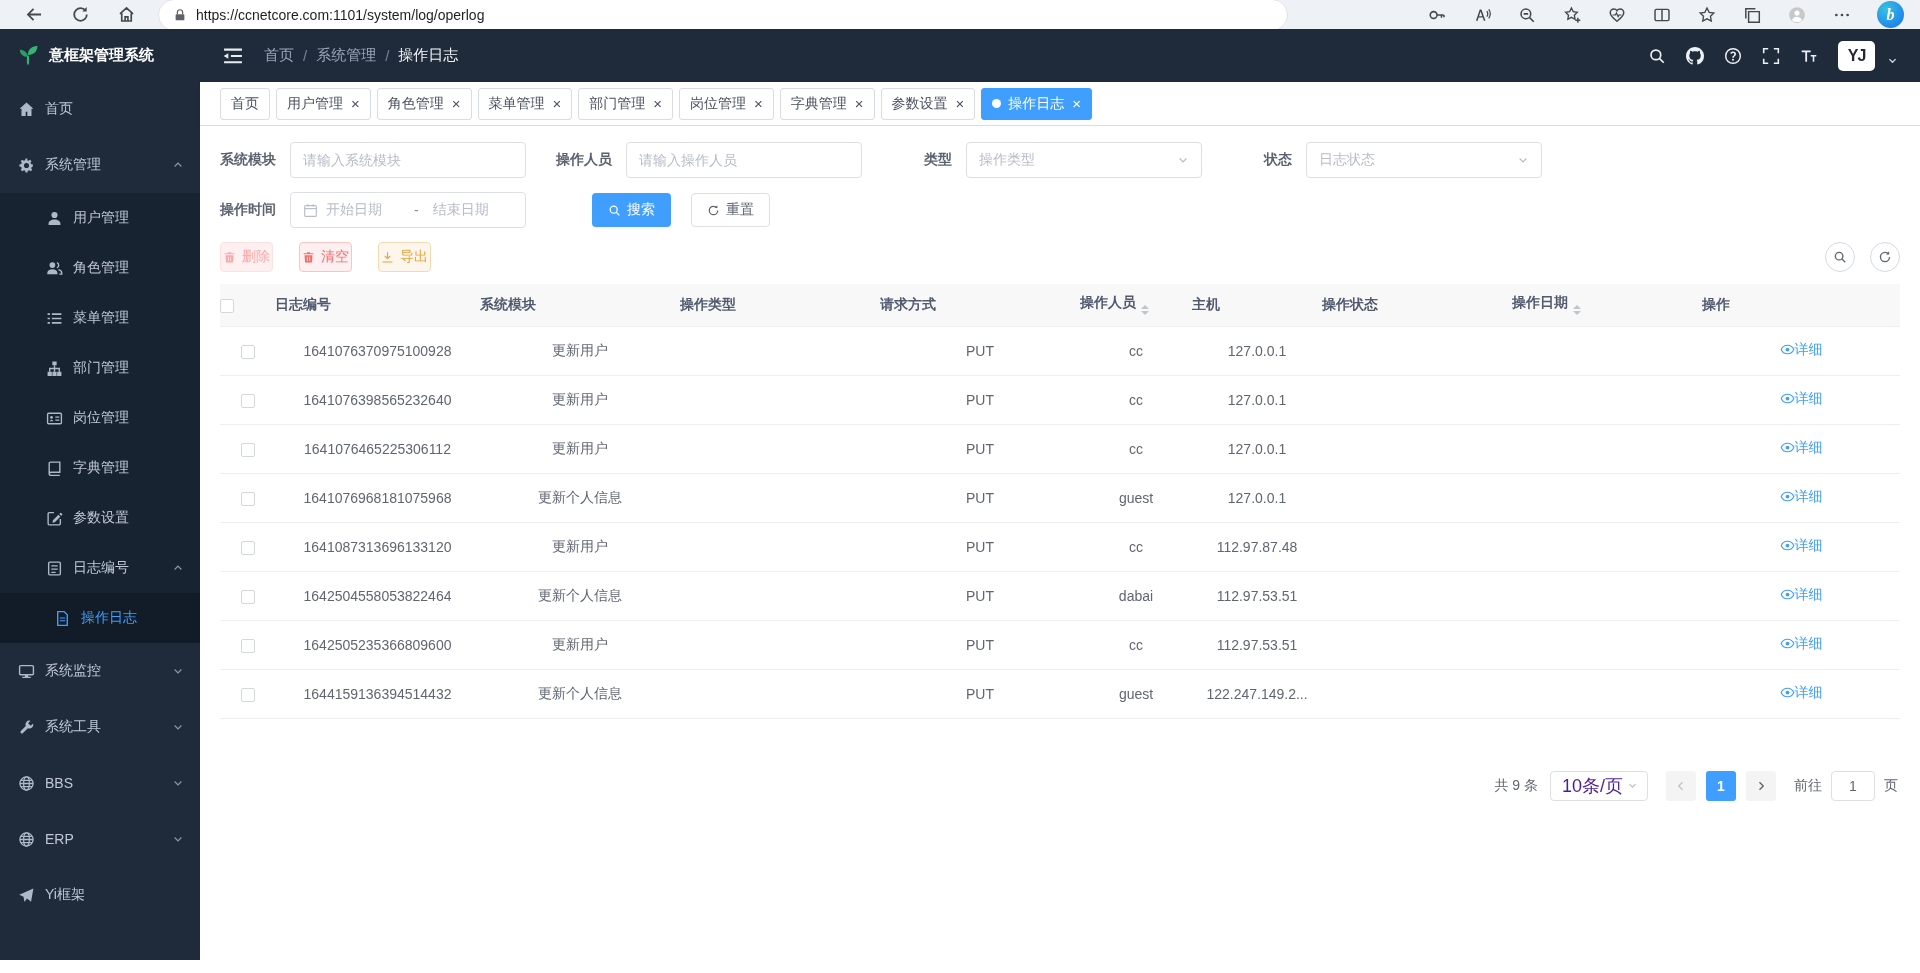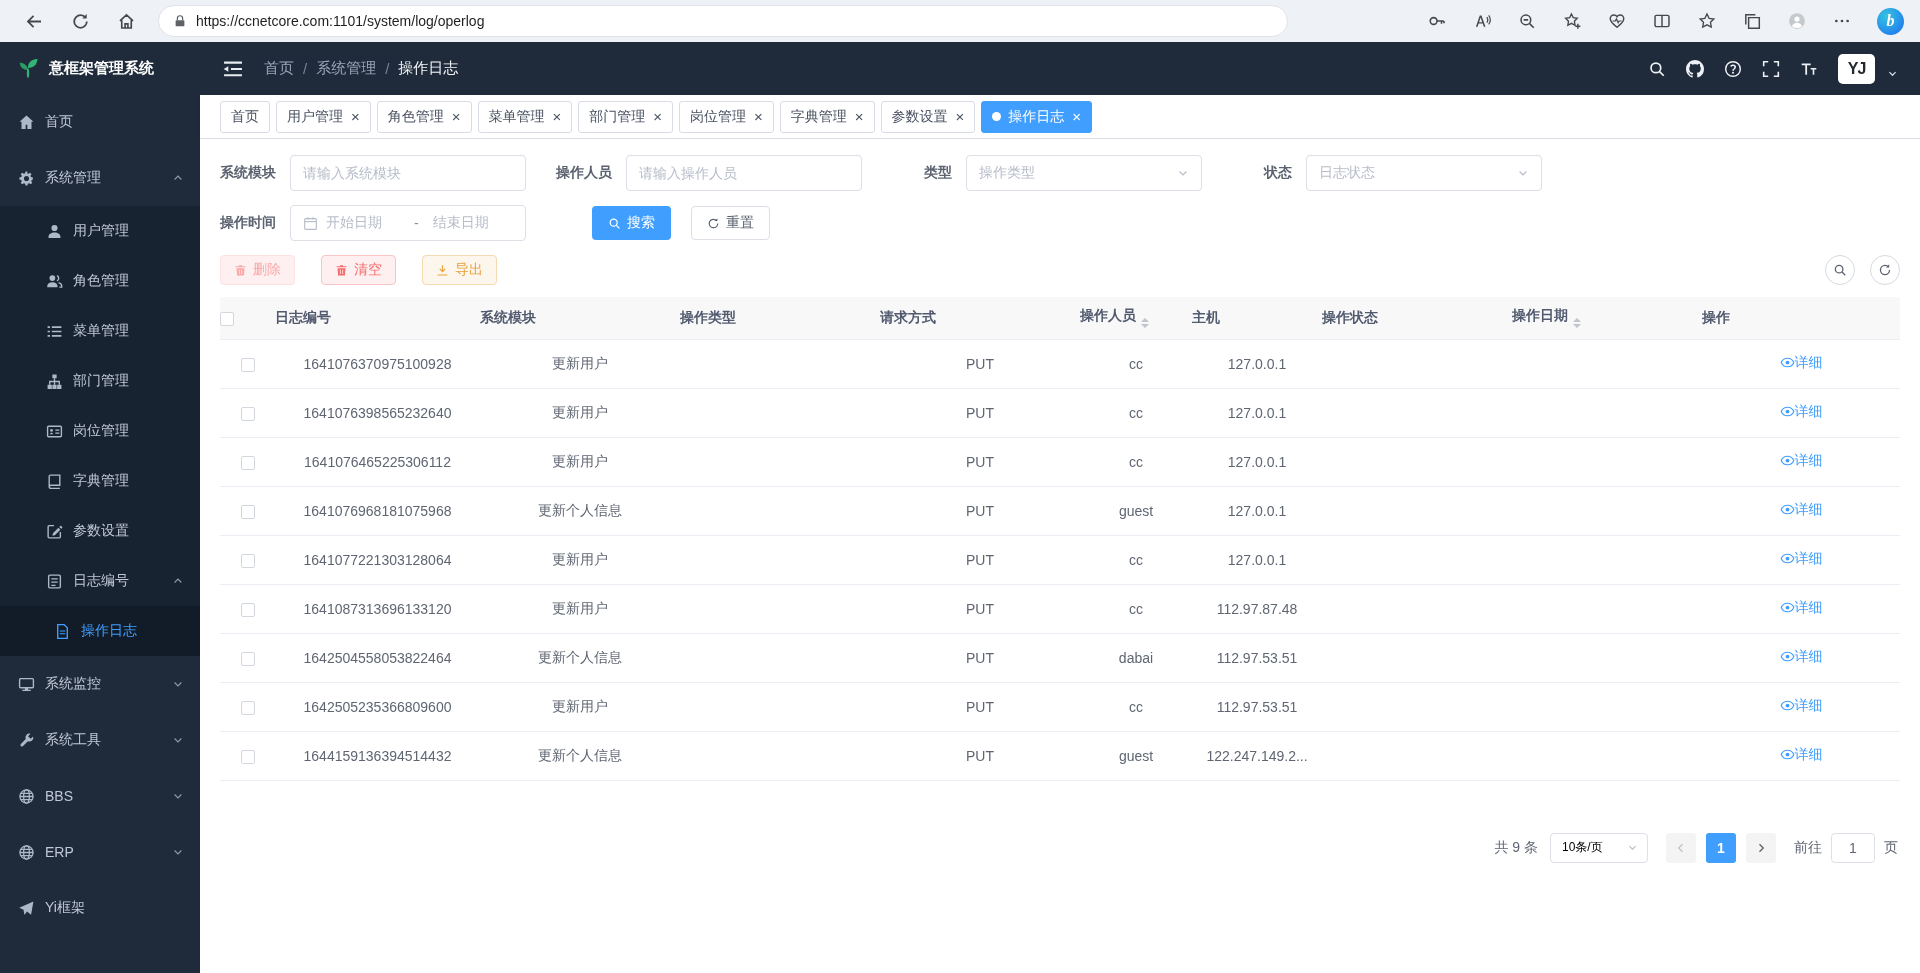--- a/index.html
+++ b/index.html
@@ -1,21 +1,21 @@
 <!DOCTYPE html>
 <html><head>
 <meta charset="utf-8">
 <style>
 *{box-sizing:border-box;margin:0;padding:0}
 html,body{width:1920px;height:973px;overflow:hidden}
 body{font-family:"Liberation Sans","DejaVu Sans",sans-serif;font-size:14px;color:#606266;background:#fff}
 svg{display:block}
 
 
-.chrome{height:42px;background:#eef1f5;display:flex;align-items:center;padding:0 16px}
+.chrome{height:29px;background:#eef1f5;display:flex;align-items:center;padding:0 16px}
 .nav-ic{width:36px;height:36px;display:flex;align-items:center;justify-content:center;color:#45494e;border-radius:6px;margin-right:10px;cursor:pointer}
 .nav-ic svg{width:19px;height:19px}
 .addr{width:1130px;height:32px;background:#fff;border:1px solid #e0e3e8;border-radius:16px;display:flex;align-items:center;padding:0 14px;margin-left:4px;cursor:text}
 .addr .lock{width:14px;height:14px;color:#5f6368;margin-right:9px;display:flex}
 .addr .lock svg{width:100%;height:100%}
 .addr .url{font-size:14px;color:#1f1f1f;white-space:nowrap}
 .chrome-right{margin-left:auto;display:flex;align-items:center;gap:25px}
 .cicon{width:20px;height:20px;display:flex;align-items:center;justify-content:center;color:#45494e;cursor:pointer}
 .cicon svg{width:18px;height:18px}
 .bing{width:27px;height:27px;border-radius:50%;background:radial-gradient(circle at 35% 30%,#35c3e0,#1b6ef3);color:#fff;font-weight:700;display:flex;align-items:center;justify-content:center;font-size:16px;font-family:"Liberation Serif",serif;font-style:italic;cursor:pointer}
@@ -74,21 +74,21 @@
 .date-range .cal svg{width:100%;height:100%}
 .date-range .ph{width:74px}
 .date-range .sep{color:#8a909c;padding:0 14px}
 
 .btn{display:inline-flex;align-items:center;justify-content:center;gap:6px;border-radius:4px;cursor:pointer;font-size:14px;border:1px solid transparent;font-family:inherit;white-space:nowrap}
 .bic{width:13px;height:13px;display:flex;flex-shrink:0}
 .bic svg{width:100%;height:100%}
 .btn-search{height:34px;padding:0 15px;background:#409eff;color:#fff;margin-left:36px}
 .btn-reset{height:34px;padding:0 15px;background:#fff;border-color:#dcdfe6;color:#5c6370;margin-left:20px}
 .toolbar{display:flex;align-items:center;margin:4px 0 12px}
-.btn-sm{height:30px;padding:0 13px;margin-right:26px}
+.btn-sm{height:30px;padding:0 2px;margin-right:26px}
 .btn-danger{background:#fef0f0;border-color:#fbc4c4;color:#f56c6c}
 .btn-danger.disabled{border-color:#fde2e2;color:#f9a7a7;cursor:not-allowed}
 .btn-warning{background:#fdf6ec;border-color:#f5dab1;color:#e6a23c}
 .toolbar-right{margin-left:auto;display:flex;align-items:center;gap:15px}
 .tool-circle{width:30px;height:30px;border:1px solid #d5d9e0;border-radius:50%;display:flex;align-items:center;justify-content:center;color:#5c6370;cursor:pointer;background:#fff}
 .tool-circle svg{width:14px;height:14px}
 
 
 table.log-table{width:100%;border-collapse:collapse;table-layout:fixed}
 .log-table th{height:42px;background:#f8f8f9;color:#515a6e;font-weight:700;font-size:14px;border-bottom:1px solid #ebeef5;text-align:left;white-space:nowrap;overflow:hidden}
@@ -97,21 +97,21 @@
 .sort{display:inline-flex;flex-direction:column;margin-left:5px;vertical-align:-2px;cursor:pointer}
 .sort .up{width:0;height:0;border:4.5px solid transparent;border-top-width:0;border-bottom-color:#c0c4cc;margin-bottom:2px}
 .sort .down{width:0;height:0;border:4.5px solid transparent;border-bottom-width:0;border-top-color:#c0c4cc}
 .detail-link{color:#409eff;display:inline-flex;align-items:center;cursor:pointer}
 .detail-link .eye{width:15px;height:15px;display:flex}
 .detail-link .eye svg{width:100%;height:100%}
 
 
 .pagination{display:flex;align-items:center;justify-content:flex-end;gap:10px;padding:52px 2px 0;color:#5f6672}
 .pg-total{margin-right:2px}
-.pg-size{width:98px;height:30px;border:1px solid #dcdfe6;border-radius:4px;display:flex;align-items:center;justify-content:space-between;padding:0 9px 0 11px;font-size:12px;color:#000000;cursor:pointer;margin-right:8px}
+.pg-size{width:98px;height:30px;border:1px solid #dcdfe6;border-radius:4px;display:flex;align-items:center;justify-content:space-between;padding:0 9px 0 11px;font-size:18px;color:#4c1d95;cursor:pointer;margin-right:8px}
 .pg-size .chev{width:11px;height:11px;color:#b6bcc8;display:flex}
 .pg-size .chev svg{width:100%;height:100%}
 .pg-btn{min-width:30px;height:30px;background:#f4f4f5;border-radius:3px;display:flex;align-items:center;justify-content:center;font-size:14px;color:#606266;cursor:pointer}
 .pg-btn svg{width:12px;height:12px}
 .pg-btn.disabled{color:#c0c4cc}
 .pg-btn.active{background:#409eff;color:#fff;font-weight:700}
 .pg-goto{display:flex;align-items:center;gap:9px;margin-left:8px}
 .goto-input{width:44px;height:30px;border:1px solid #dcdfe6;border-radius:4px;text-align:center;font-size:14px;color:#5f6672;outline:none;font-family:inherit}
 </style>
 </head>
@@ -708,40 +708,20 @@
                     <svg viewBox="0 0 16 16">
                       <path fill="none" stroke="currentColor" stroke-width="1.2" d="M1.3 8C2.2 5.8 4.6 3.5 8 3.5S13.8 5.8 14.7 8C13.8 10.2 11.4 12.5 8 12.5S2.2 10.2 1.3 8z"></path>
                       <circle cx="8" cy="8" r="2" fill="currentColor"></circle>
                     </svg>
                   </span>
                   <span>详细</span>
                 </span></td>
             </tr>
             <tr>
               <td><span class="checkbox"></span></td>
-              <td>1641077221303128064</td>
-              <td>更新用户</td>
-              <td></td>
-              <td>PUT</td>
-              <td>cc</td>
-              <td>127.0.0.1</td>
-              <td></td>
-              <td></td>
-              <td><span class="detail-link">
-                  <span class="eye">
-                    <svg viewBox="0 0 16 16">
-                      <path fill="none" stroke="currentColor" stroke-width="1.2" d="M1.3 8C2.2 5.8 4.6 3.5 8 3.5S13.8 5.8 14.7 8C13.8 10.2 11.4 12.5 8 12.5S2.2 10.2 1.3 8z"></path>
-                      <circle cx="8" cy="8" r="2" fill="currentColor"></circle>
-                    </svg>
-                  </span>
-                  <span>详细</span>
-                </span></td>
-            </tr>
-            <tr>
-              <td><span class="checkbox"></span></td>
               <td>1641087313696133120</td>
               <td>更新用户</td>
               <td></td>
               <td>PUT</td>
               <td>cc</td>
               <td>112.97.87.48</td>
               <td></td>
               <td></td>
               <td><span class="detail-link">
                   <span class="eye">

